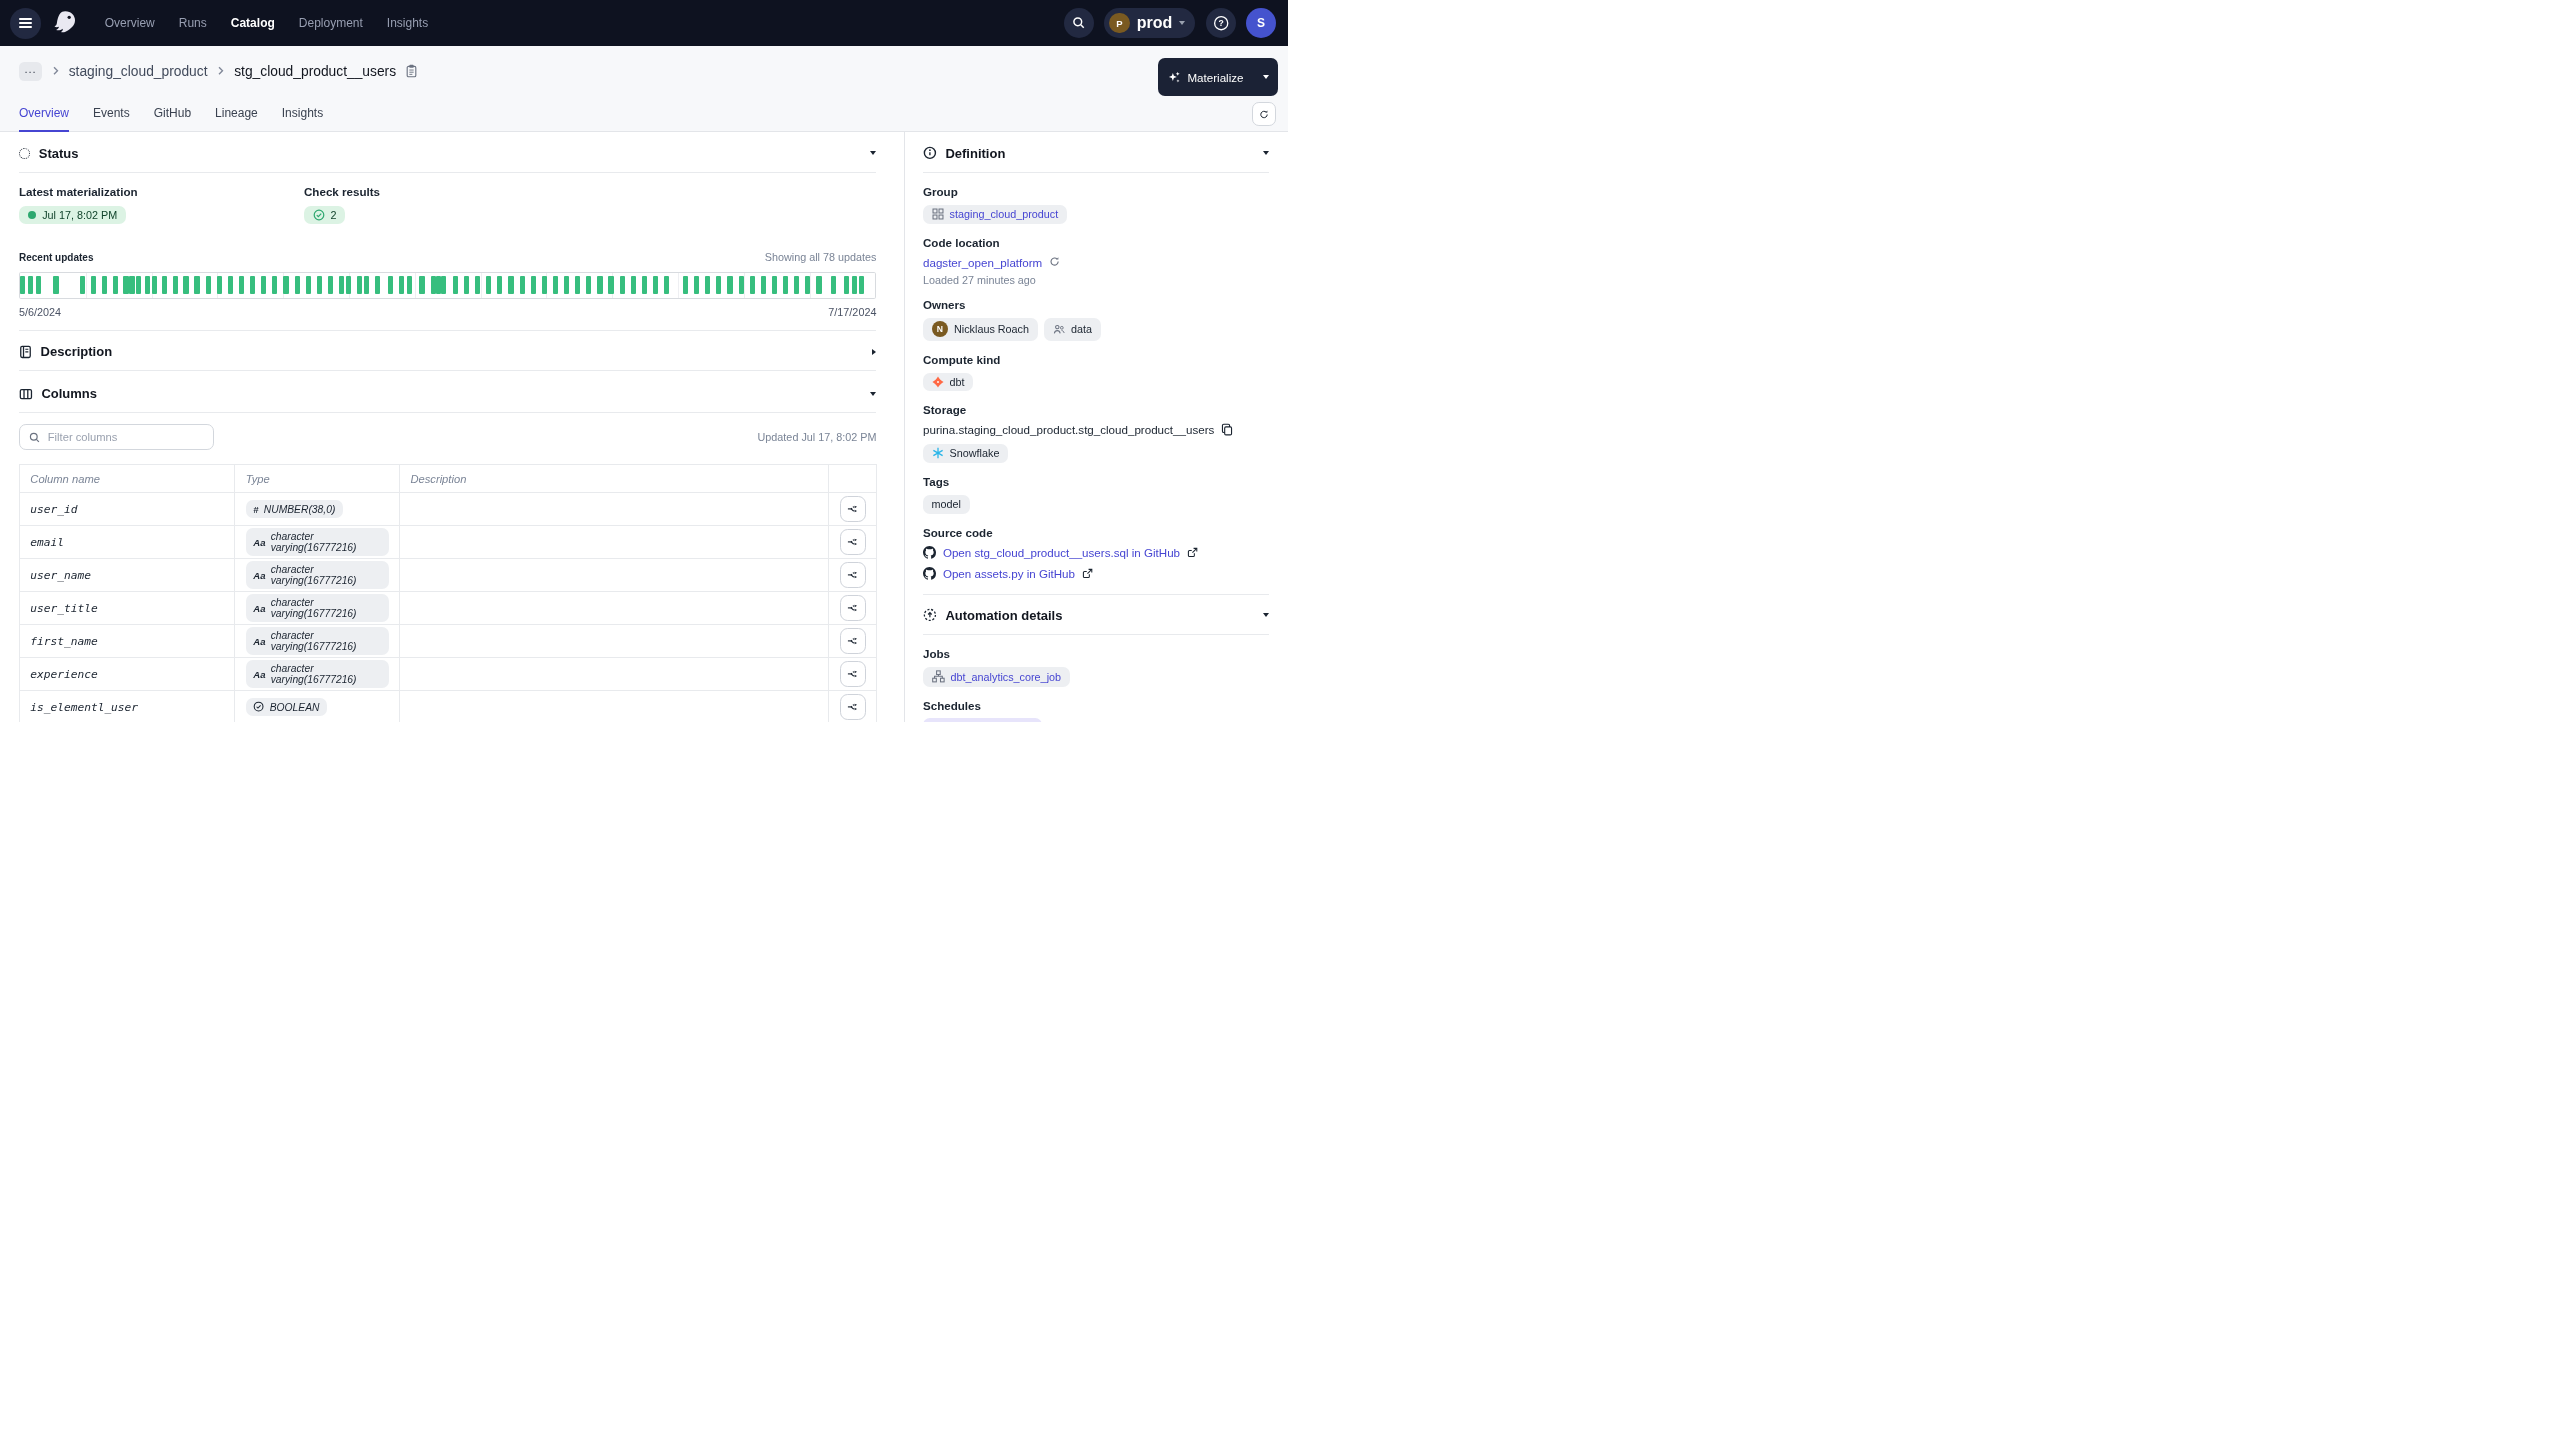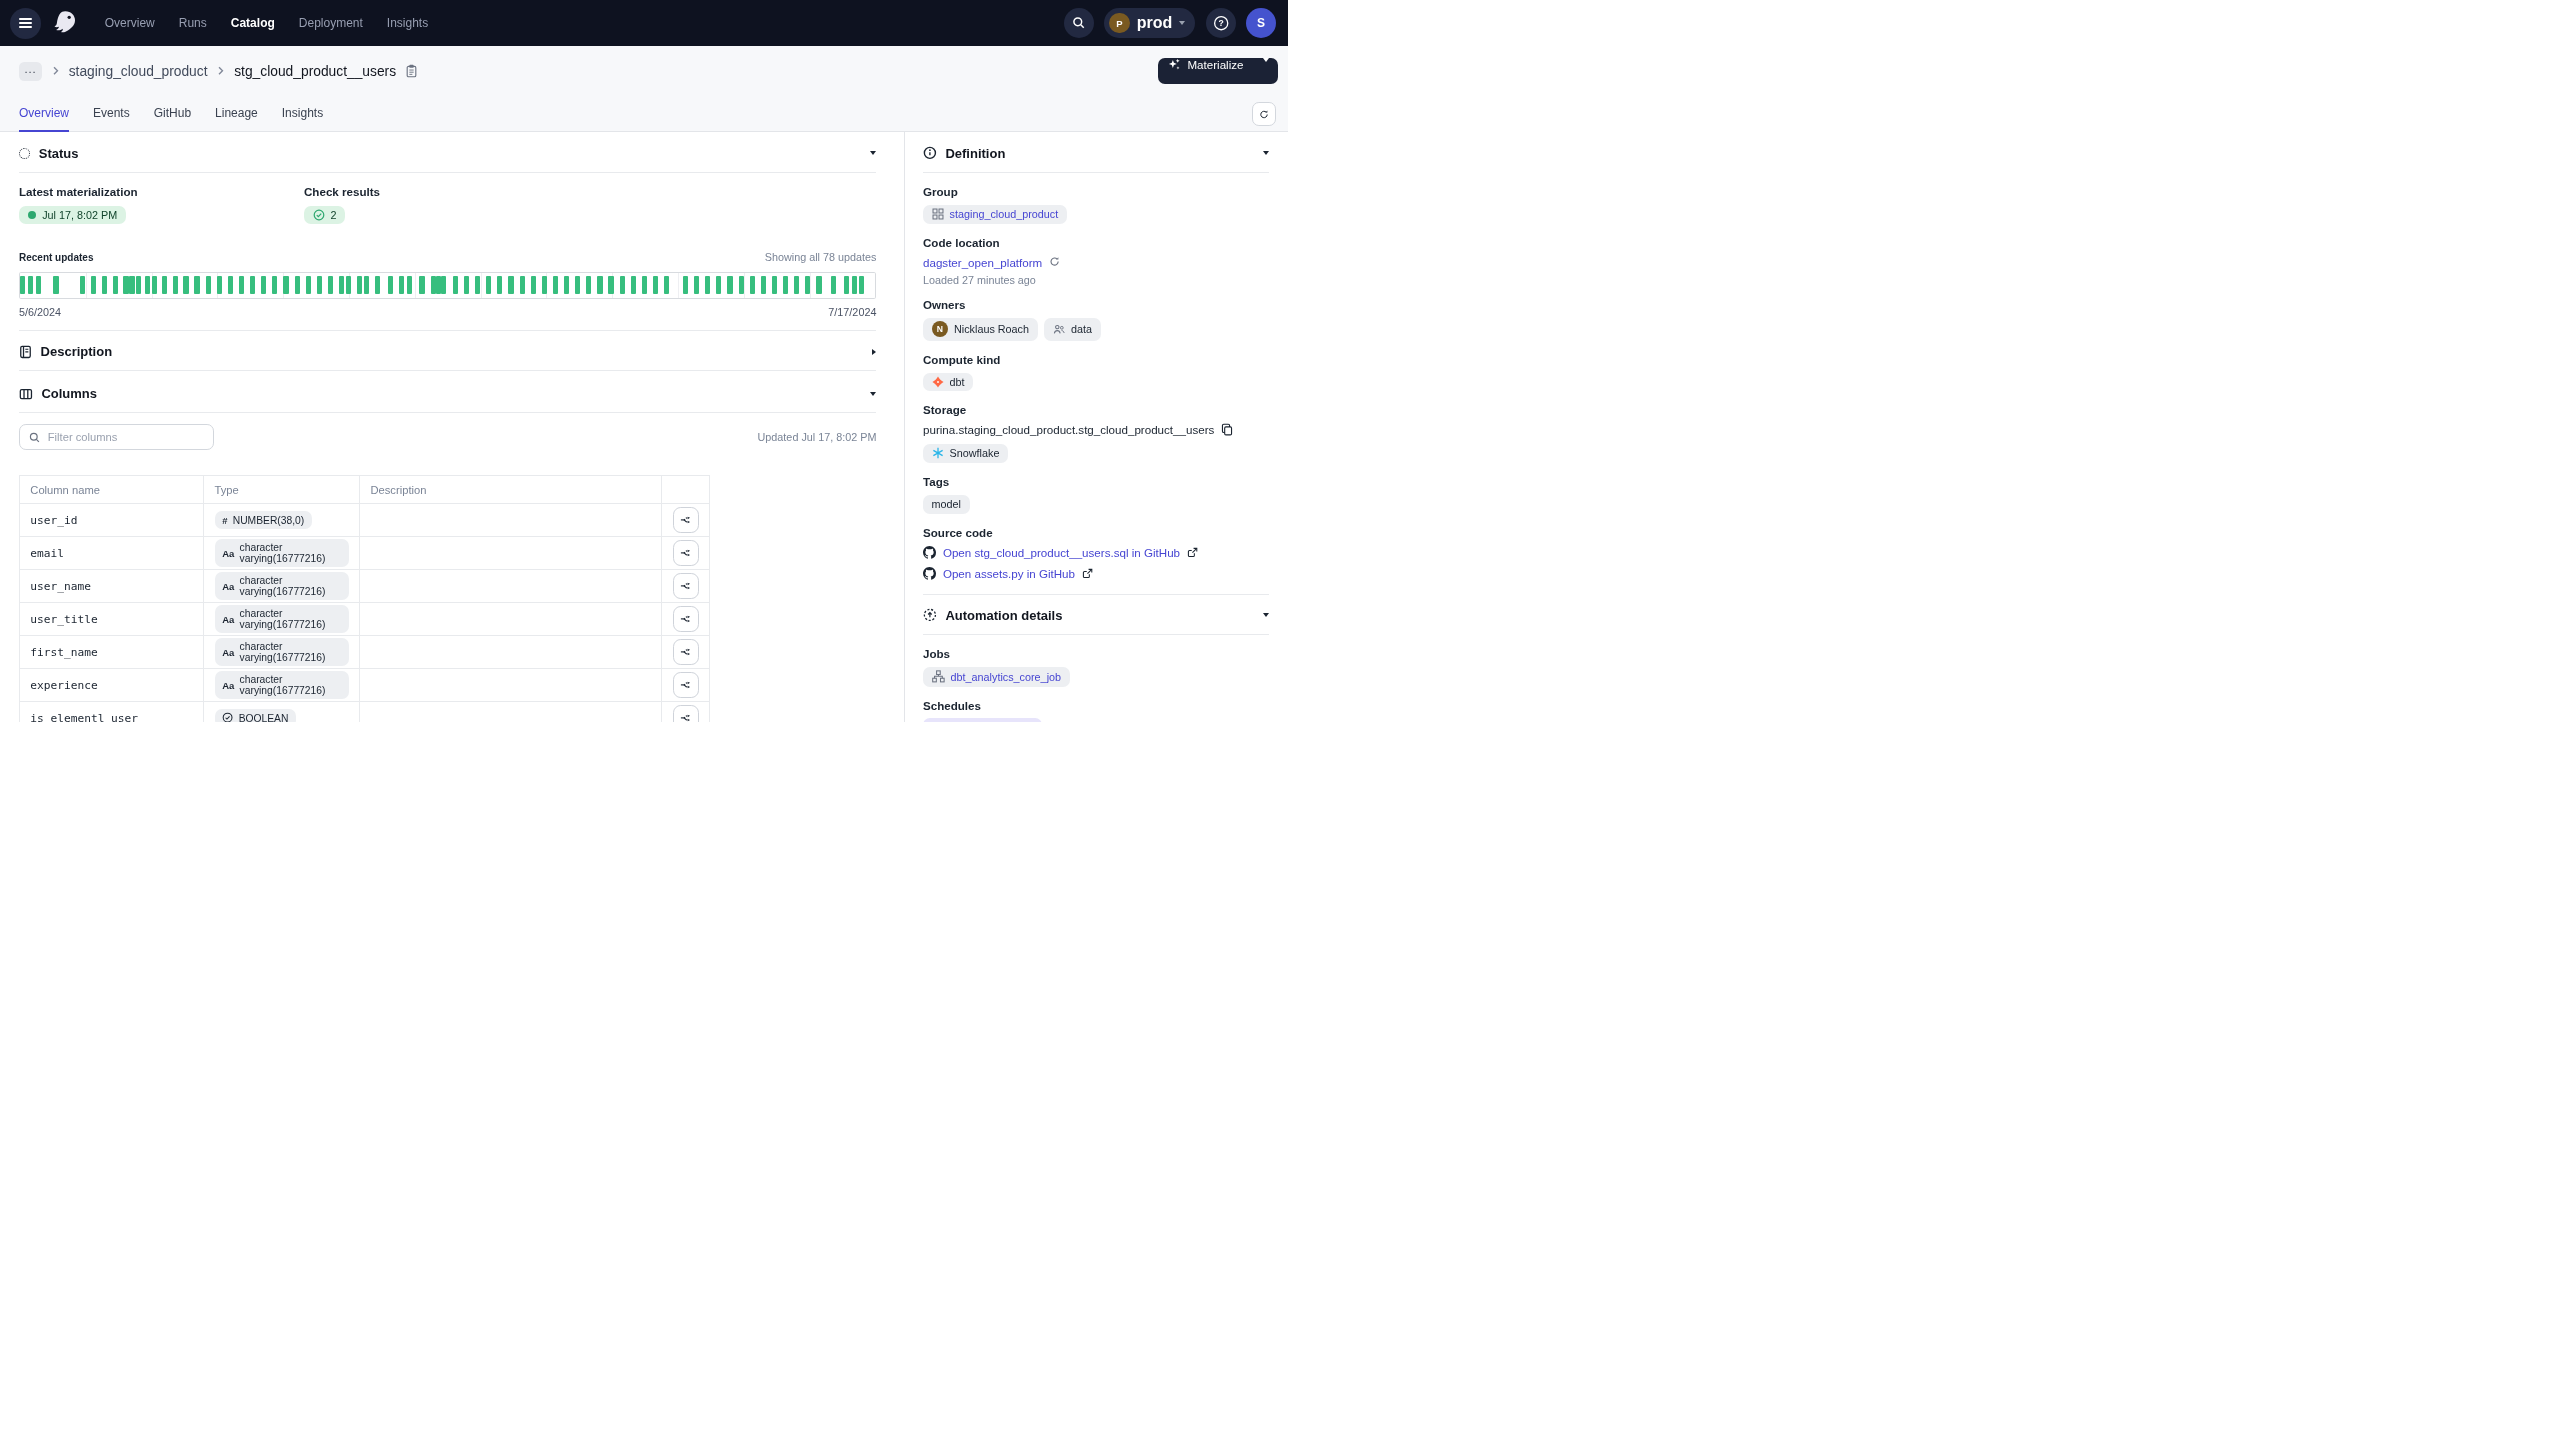--- a/index.html
+++ b/index.html
@@ -56,21 +56,21 @@
   .dots-btn {
     width:23px; height:19px; background:#E7E9ED; border:none; border-radius:5.2px;
     color:#3A4250; font-size:11.2px; letter-spacing:0.9px; line-height:8.6px; cursor:pointer;
     display:flex; align-items:center; justify-content:center; padding-bottom:5.2px;
   }
   .crumb-link { color:#424B5C; cursor:pointer; }
   .crumb-cur  { color:#12161F; }
   .crumb-sep  { color:#9AA1AF; }
 
   .mat-btn {
-    position:absolute; right:10.3px; top:12px; height:26px; display:flex; align-items:flex-start;
+    position:absolute; right:10.3px; top:12px; height:38px; display:flex; align-items:center;
     background:#1B2235; border-radius:6.9px; overflow:hidden; color:#fff; cursor:pointer;
   }
   .mat-main { display:flex; align-items:center; gap:6px; padding:0 10.3px; font-size:11.6px; }
   .mat-sep { width:0.9px; background:rgba(255,255,255,.28); margin:4.3px 0; }
   .mat-caret { display:flex; align-items:center; justify-content:center; width:23px; }
 
   
   .tabs-row {
     height:36px; background:#F7F8FA; border-bottom:0.9px solid #E3E5E9;
     display:flex; gap:24px; padding:0 19px; position:relative;
@@ -126,21 +126,21 @@
   .filter-box {
     width:195px; height:26px; border:0.9px solid #D3D7DD; border-radius:6.9px; background:#fff;
     display:flex; align-items:center; gap:6px; padding:0 8.6px;
   }
   .filter-box input {
     border:none; outline:none; font-size:11.2px; flex:1; color:#1B2430; background:transparent;
     font-family:"Liberation Sans", sans-serif;
   }
   .filter-box input::placeholder { color:#9AA1AF; }
 
-  table.cols { border-collapse:collapse; width:691px; margin-top:25px; }
+  table.cols { border-collapse:collapse; width:858px; margin-top:14px;font-style:italic; }
   table.cols th, table.cols td { border:0.9px solid #E8EAED; padding:0 10.3px; text-align:left; }
   table.cols th { height:27.6px; font-size:11.2px; font-weight:400; color:#7A8496; }
   table.cols td { height:33px; font-size:11.2px; }
   td.c-name { font-family:"DejaVu Sans Mono", monospace; font-size:11.2px; }
   .col-w-name { width:216px; } .col-w-type { width:165px; } .col-w-desc { width:432px; } .col-w-btn { width:45px; }
   .type-pill { display:inline-flex; align-items:center; gap:5.2px; background:#EDEFF2; border-radius:6.9px; padding:3.4px 7.7px; font-size:10.3px; }
   .tp-num, .tp-txt { font-weight:700; font-size:9.5px; display:none; }
   .tp-bool { display:none; }
   .type-pill.number .tp-num { display:inline; }
   .type-pill.text .tp-txt { display:inline; }

